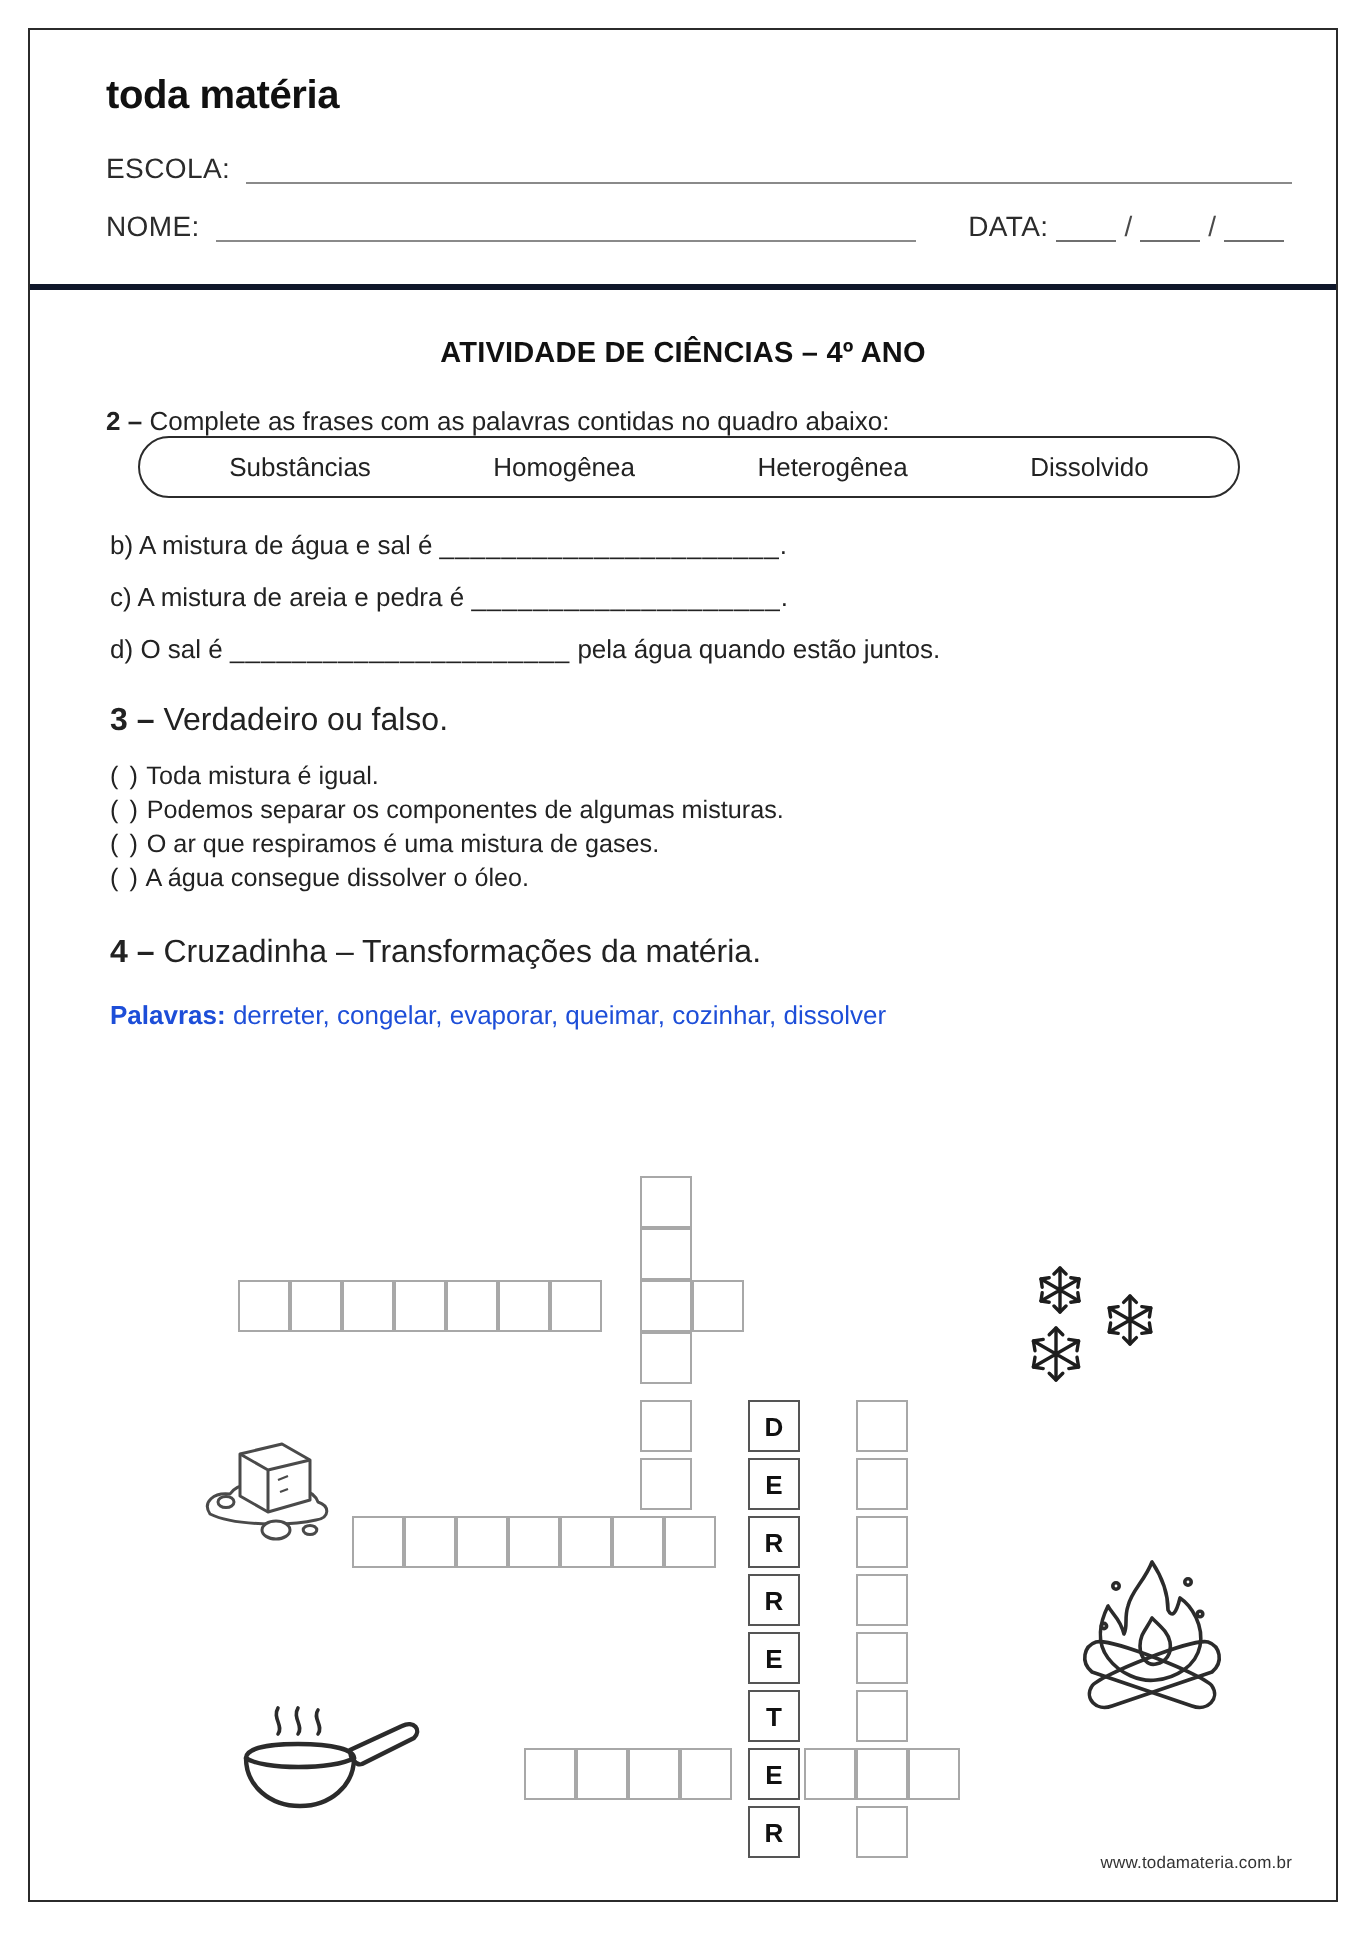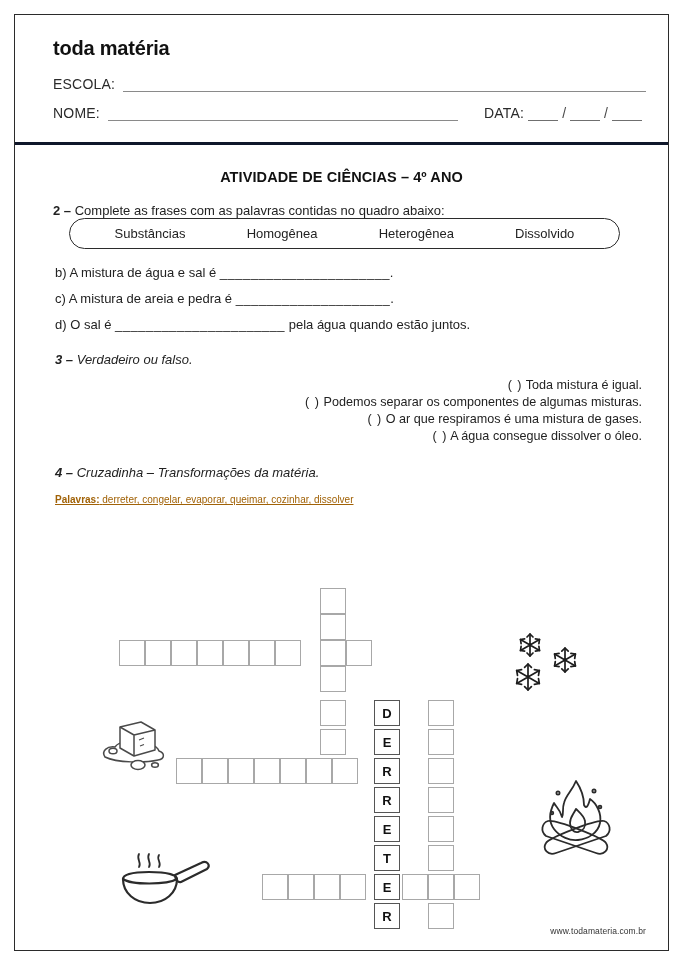--- a/index.html
+++ b/index.html
@@ -109,38 +109,36 @@
 
   .sentence {
     font-size: 13px;
     margin: 0 0 11px 14px;
     color: #222;
     white-space: nowrap;
   }
   .blank { letter-spacing: 0.5px; }
 
   .section-head {
-    font-size: 13px;
+    font-size: 16px;
     margin: 20px 0 10px 14px;
     color: #222;
-    font-style: italic;
-  }
-  .tf-list { margin: 0 0 0 14px; text-align: right; }
+  }
+  .tf-list { margin: 0 0 0 14px; }
   .tf-item {
     font-size: 12.6px;
     line-height: 17px;
     color: #222;
   }
   .paren { letter-spacing: 1px; }
 
   .palavras {
-    font-size: 10px;
+    font-size: 13px;
     margin: 14px 0 0 14px;
-    color: #a16207;
-    text-decoration: underline;
+    color: #1d4ed8;
   }
   .palavras b { font-weight: bold; }
   .cell {
     position: absolute;
     width: 26px;
     height: 26px;
     border: 1px solid #a8a8a8;
     box-sizing: border-box;
     background: #fff;
     font-size: 13px;

